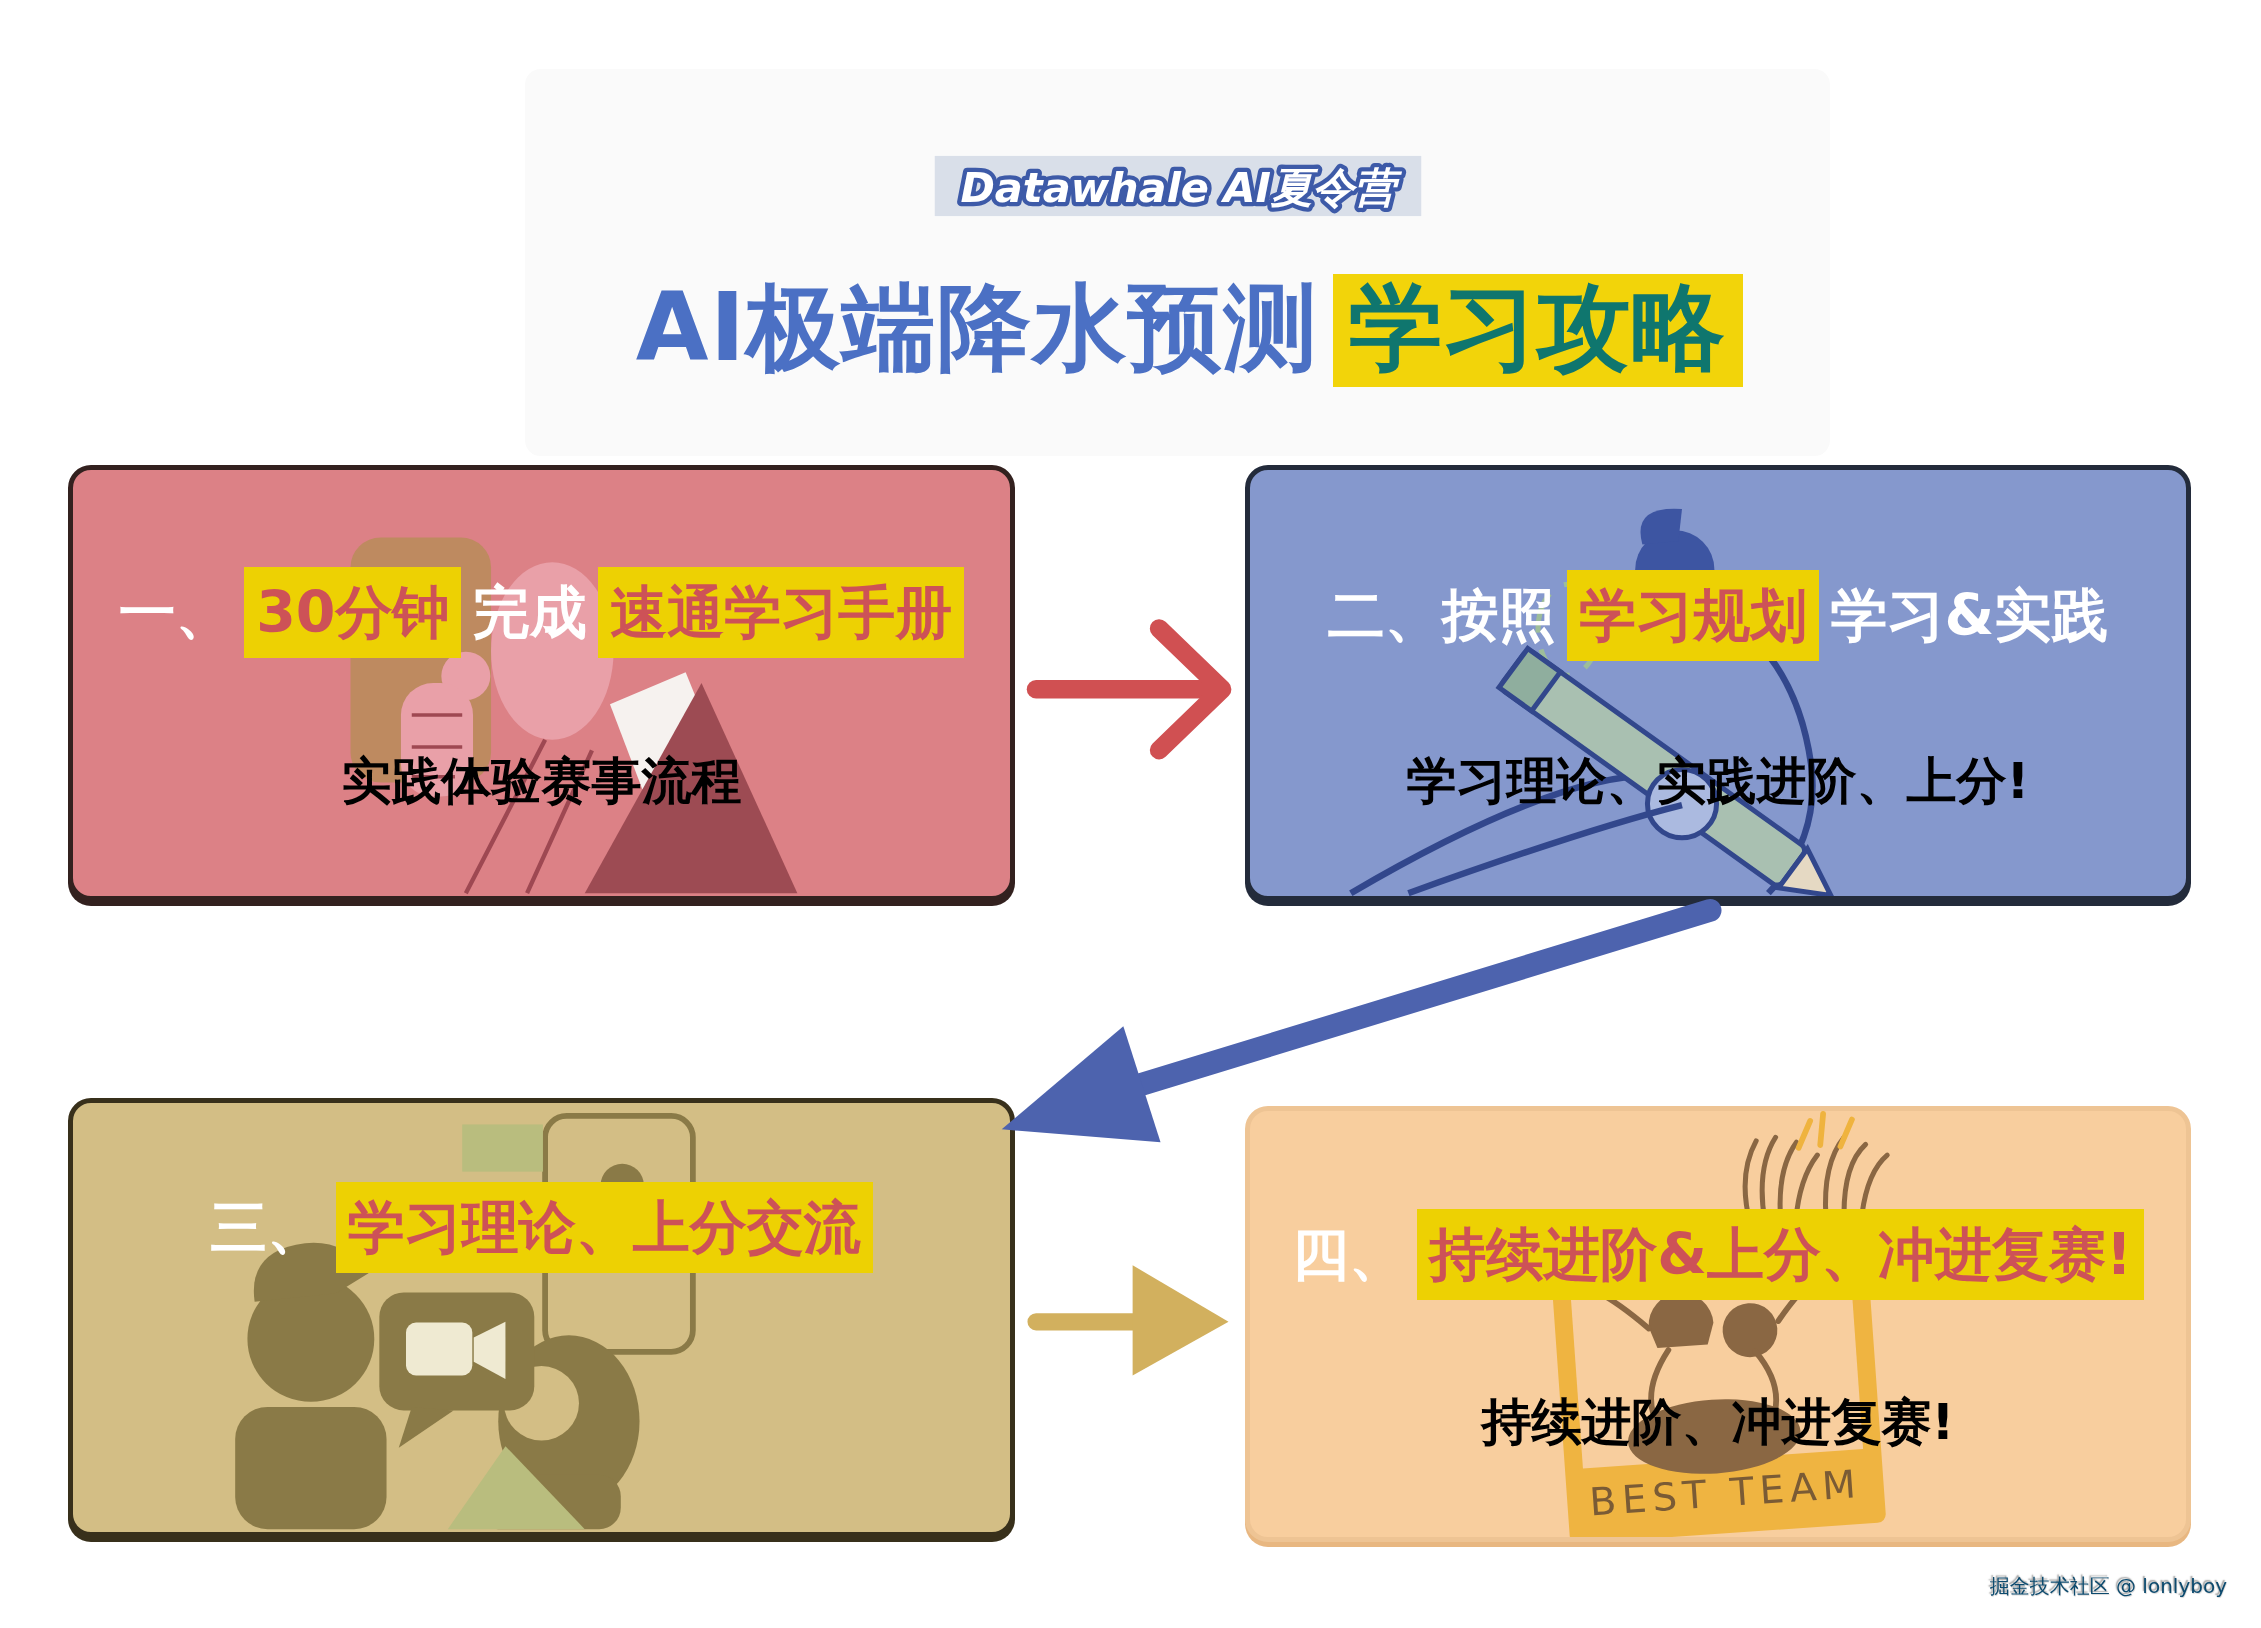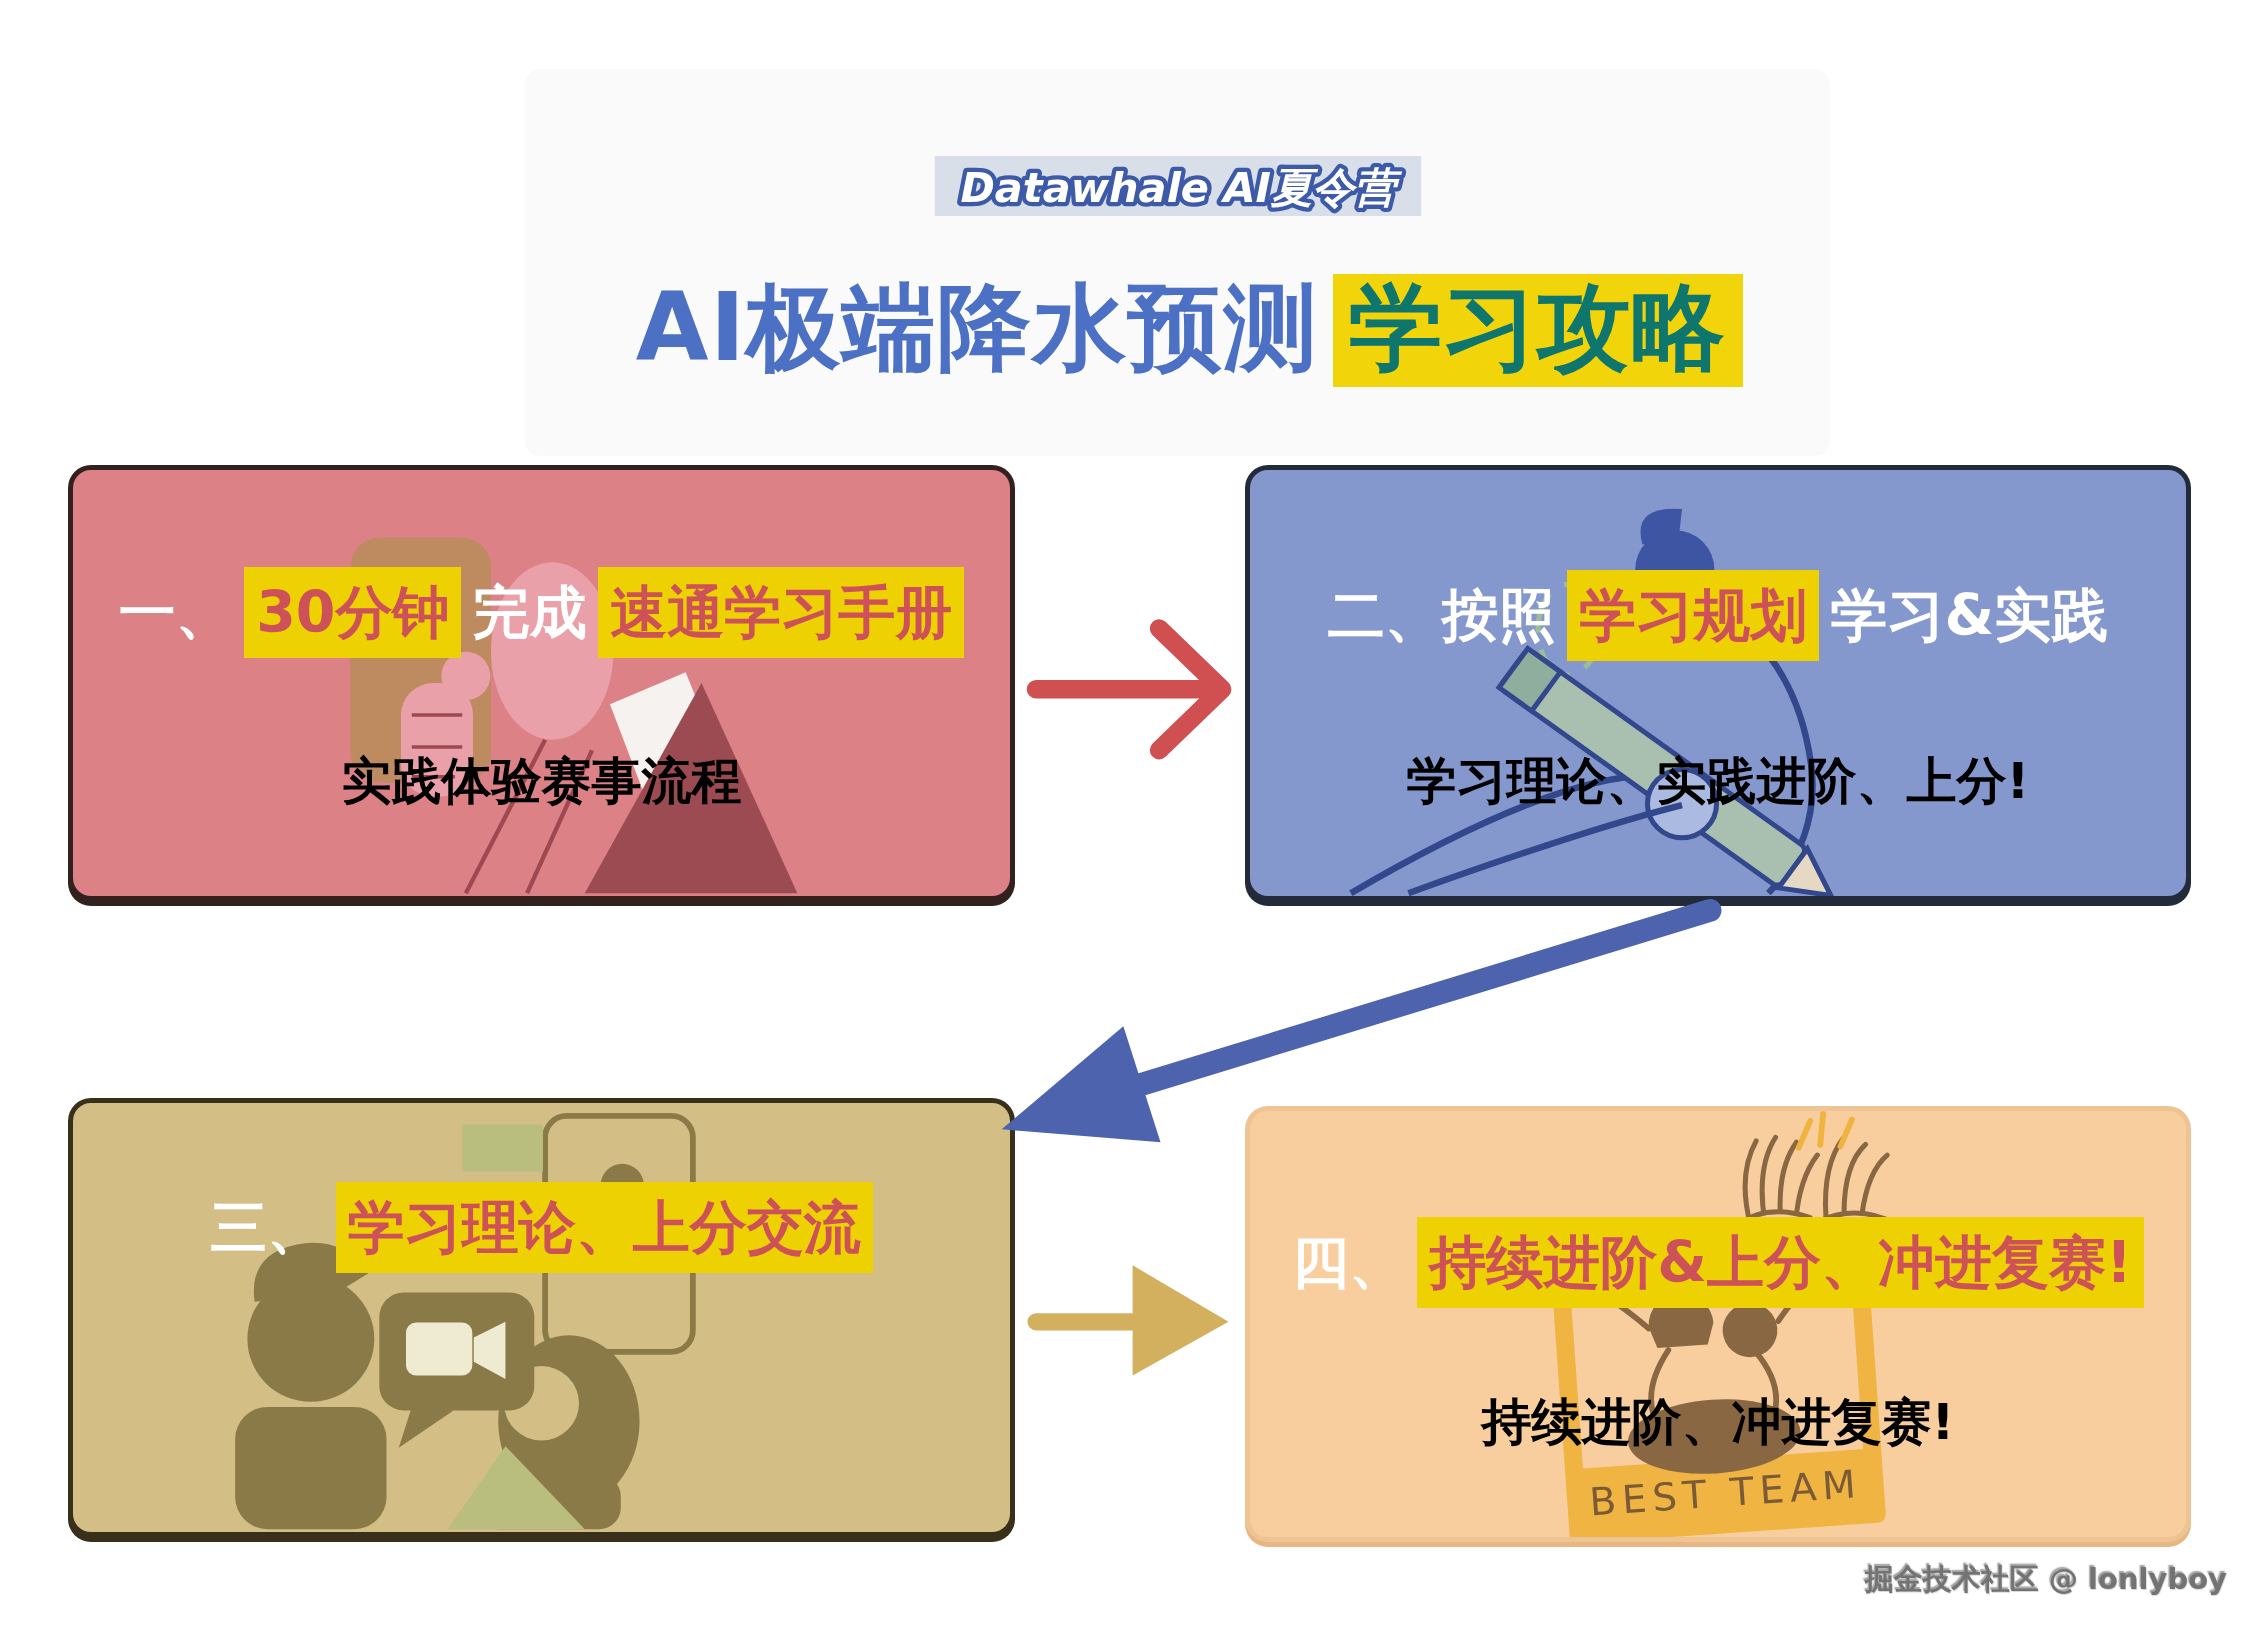--- a/index.html
+++ b/index.html
@@ -31,28 +31,28 @@
   #box2{left:1245px;top:465px;width:936px;height:426px;background:#8598CD;
         border-color:#232B3B;box-shadow:0 5px 0 #232B3B;}
   #box3{left:68px;top:1098px;width:937px;height:429px;background:#D3BE85;
         border-color:#38301B;box-shadow:0 5px 0 #38301B;}
   #box4{left:1245px;top:1106px;width:936px;height:426px;background:#F8CE9E;
         border-color:#EEC494;box-shadow:0 5px 0 #E8B781;}
 
   #box1 .box-title{top:97px;}
   #box2 .box-title{top:100px;}
   #box3 .box-title{top:79px;}
-  #box4 .box-title{top:106px;}
+  #box4 .box-title{top:98px;}
 
   
   #arrows{position:absolute;left:0;top:0;width:2261px;height:1629px;z-index:5;pointer-events:none;}
 
   
-  .watermark{position:absolute;right:34px;bottom:29px;font-size:29px;font-weight:700;
-             color:#737373;text-shadow:-1.4px -2.1px 1.4px #9e9e9e,0.7px 0.7px 0.7px #d9d9d9;}
+  .watermark{position:absolute;right:34px;bottom:29px;font-size:20px;font-weight:400;
+             color:#0c4a6e;text-shadow:-1.4px -2.1px 1.4px #9e9e9e,0.7px 0.7px 0.7px #d9d9d9;}
 </style>
 </head>
 <body>
 
 <div id="canvas">
 
   <div class="top-card">
     <div class="badge-wrap">
       <svg width="487" height="66" viewBox="0 0 680 92">
         <rect x="0" y="4" width="680" height="84" fill="#D9DFE9"></rect>

